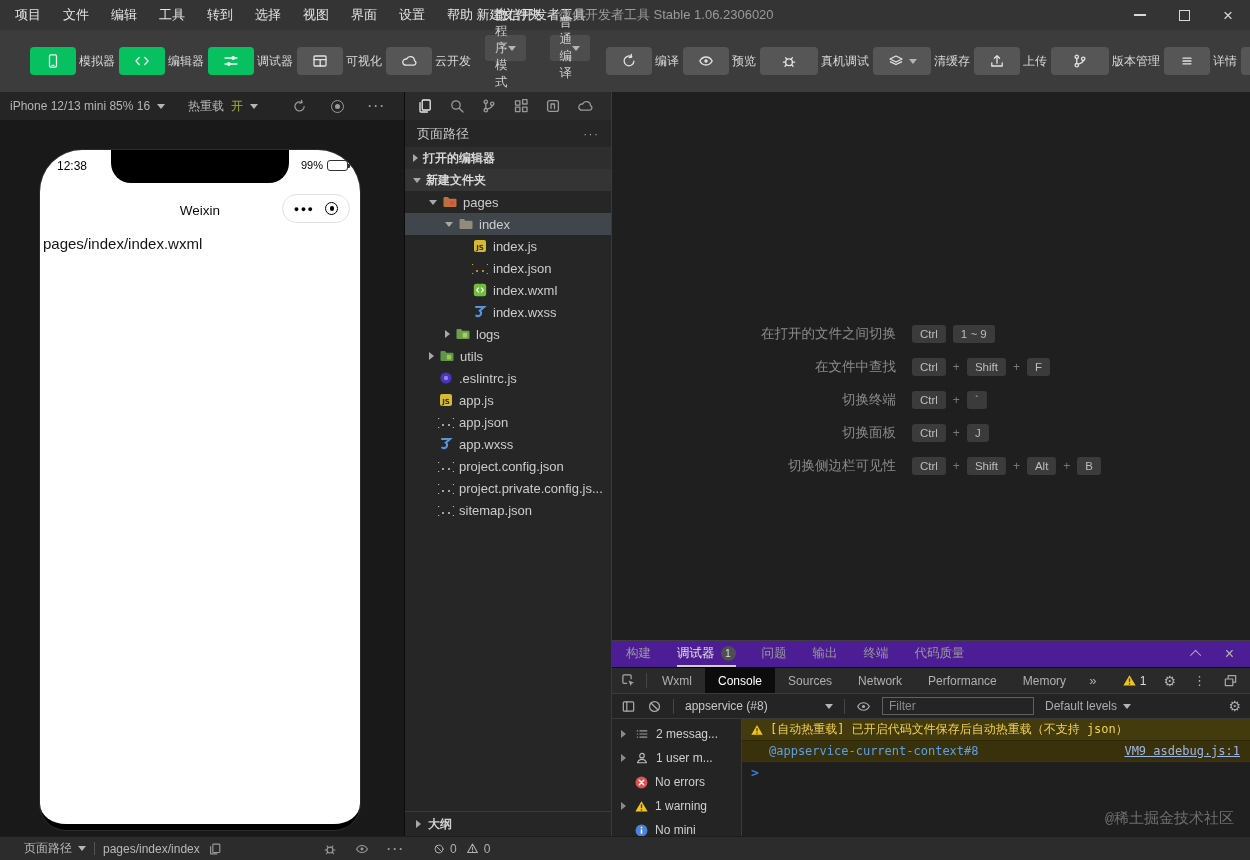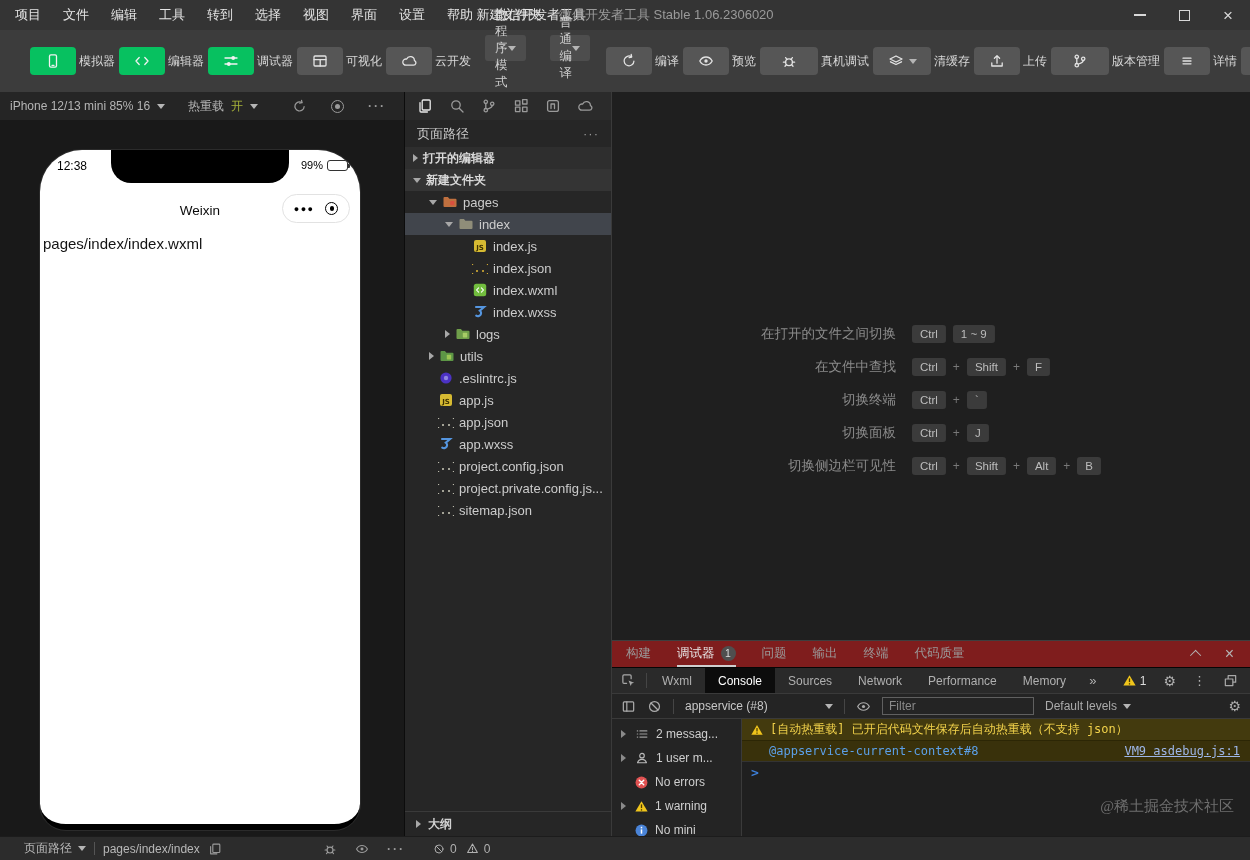--- a/index.html
+++ b/index.html
@@ -86,21 +86,21 @@
   .rightcol { flex:1; display:flex; flex-direction:column; background:#1f1f1f; position:relative; min-width:0; }
   .editor { height:548px; position:relative; flex:none; }
   .shortcuts { position:absolute; top:233px; left:50%; transform:translateX(-50%);
     display:grid; grid-template-columns:auto auto; column-gap:16px; row-gap:15px; align-items:center; }
   .sc-label { text-align:right; color:#8b8b8b; font-size:13.5px; white-space:nowrap; }
   .sc-keys { display:flex; align-items:center; gap:7px; }
   .chip { background:#3b3b3b; color:#bdbdbd; font-size:11.5px; padding:3px 8px; border-radius:3px; white-space:nowrap; }
   .plus { color:#787878; font-size:12px; }
   
   .debug { height:196px; border-top:1px solid #3e3e3e; display:flex; flex-direction:column; background:#242424; flex:none; }
-  .debug-tabs { height:26px; background:#7f1d1d; display:flex; align-items:stretch; gap:8px; padding-left:14px;
+  .debug-tabs { height:26px; background:#4c1d95; display:flex; align-items:stretch; gap:8px; padding-left:14px;
     font-size:12.5px; color:#9a9a9a; flex:none; }
   .dtab { display:flex; align-items:center; gap:6px; border-bottom:2px solid transparent; cursor:pointer; }
   .dtab.active { color:#e8e8e8; border-bottom-color:#cfcfcf; }
   .badge { width:15px; height:15px; border-radius:50%; background:#4f4f4f; color:#ddd; font-size:10.5px;
     display:flex; align-items:center; justify-content:center; }
   .debug-tabs-right { margin-left:auto; display:flex; align-items:center; gap:24px; padding-right:16px; color:#b5b5b5; }
   .chev-up { width:8px; height:8px; border-left:1.6px solid #b5b5b5; border-top:1.6px solid #b5b5b5;
     transform:rotate(45deg) translateY(2px); display:inline-block; }
   .close-x { font-size:16px; cursor:pointer; }
   .devtools-tabs { height:26px; background:#2a2a2a; border-top:1px solid #060606; display:flex; align-items:stretch;
@@ -133,22 +133,22 @@
   .cs-arrow .tw.right { border-left-color:#8a8a8a; }
   .console-main { flex:1; display:flex; flex-direction:column; font-family:"DejaVu Sans Mono","Liberation Mono",monospace; min-width:0; }
   .warn-row { height:22px; background:#433a0e; border-bottom:1px solid #2c2605; display:flex; align-items:center;
     gap:7px; padding-left:9px; font-size:12px; color:#f2d24b; white-space:nowrap; overflow:hidden; }
   .ctx-row { height:20px; background:#39310b; display:flex; align-items:center; padding-left:27px;
     font-size:12px; color:#5ca0e8; white-space:nowrap; }
   .src-link { margin-left:auto; margin-right:10px; color:#9db6e8; text-decoration:underline; cursor:pointer; }
   .prompt-row { height:22px; border-top:1px solid #333; display:flex; align-items:center; padding-left:9px; }
   .prompt-chev { color:#3d7fd9; font-weight:bold; font-size:13px; }
   .console-fill { flex:1; background:#1f1f1f; }
-  .watermark { position:absolute; right:16px; bottom:20px; color:#6e6e6e; font-size:15px; z-index:6;
-    font-family:Liberation Serif, serif; }
+  .watermark { position:absolute; right:16px; bottom:8px; color:#6e6e6e; font-size:15px; z-index:6;
+    font-family:Liberation Mono, monospace; }
   
   .statusbar { height:24px; background:#2c2c2c; border-top:1px solid #1c1c1c; display:flex; align-items:center;
     font-size:12px; color:#b8b8b8;padding-left:14px; }
   .sb-left { width:405px; display:flex; align-items:center; gap:8px; padding:0 14px 0 10px; flex:none; }
   .sb-path-label { display:flex; align-items:center; gap:6px; cursor:pointer; }
   .sb-sep { width:1px; height:13px; background:#555; }
   .sb-icons { margin-left:auto; display:flex; align-items:center; gap:18px; color:#9a9a9a; }
   .sb-counts { display:flex; align-items:center; gap:5px; padding-left:14px; color:#b0b0b0; }
   svg { display:block; }
 </style>

